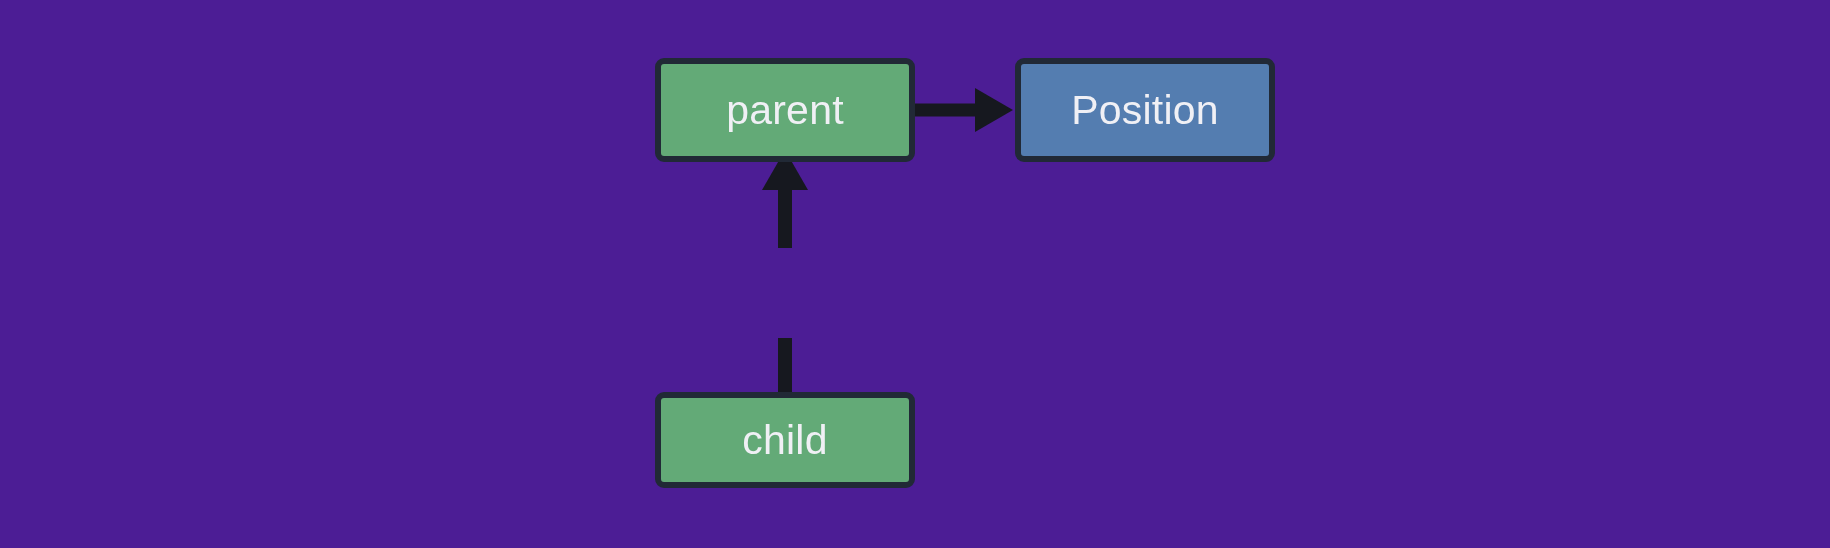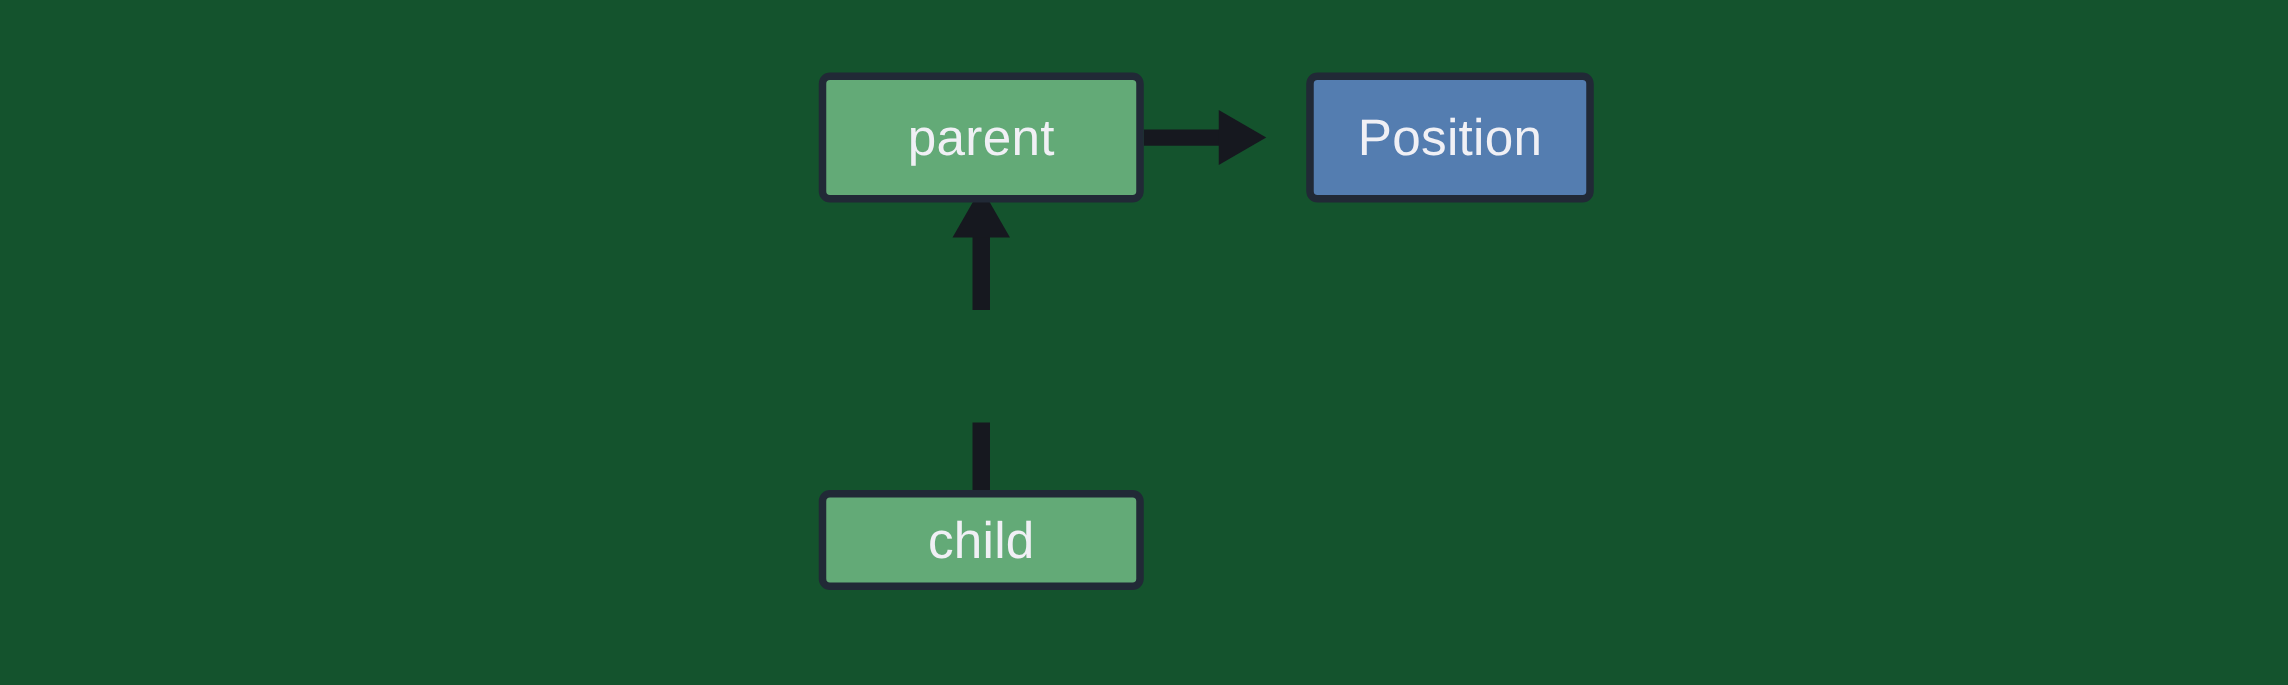--- a/index.html
+++ b/index.html
@@ -11,21 +11,21 @@
   body {
     width: 1830px;
     height: 548px;
     font-family: "Liberation Sans", sans-serif;
     overflow: hidden;
   }
   #diagram-canvas {
     position: relative;
     width: 1830px;
     height: 548px;
-    background: #14532d;
+    background: #4c1d95;
   }
   #diagram-svg {
     position: absolute;
     top: 0;
     left: 0;
     width: 1830px;
     height: 548px;
   }
   .node {
     position: absolute;
@@ -48,25 +48,25 @@
   .node-blue  { background: #547db0; }
 
   
   #node-parent {
     left: 655px;  top: 58px;  width: 260px; height: 104px;
   }
   #node-childof {
     left: 655px;  top: 248px; width: 260px; height: 90px;
   }
   #node-child {
-    left: 655px;  top: 392px; width: 260px; height: 80px;
+    left: 655px;  top: 392px; width: 260px; height: 96px;
   }
   
   #node-position {
-    left: 1045px; top: 58px;  width: 230px; height: 104px;
+    left: 1015px; top: 58px;  width: 260px; height: 104px;
   }
 </style>
 </head>
 <body>
 
 <div id="diagram-canvas">
 
   <svg id="diagram-svg" viewBox="0 0 1830 548" xmlns="http://www.w3.org/2000/svg">
 
     <g>

